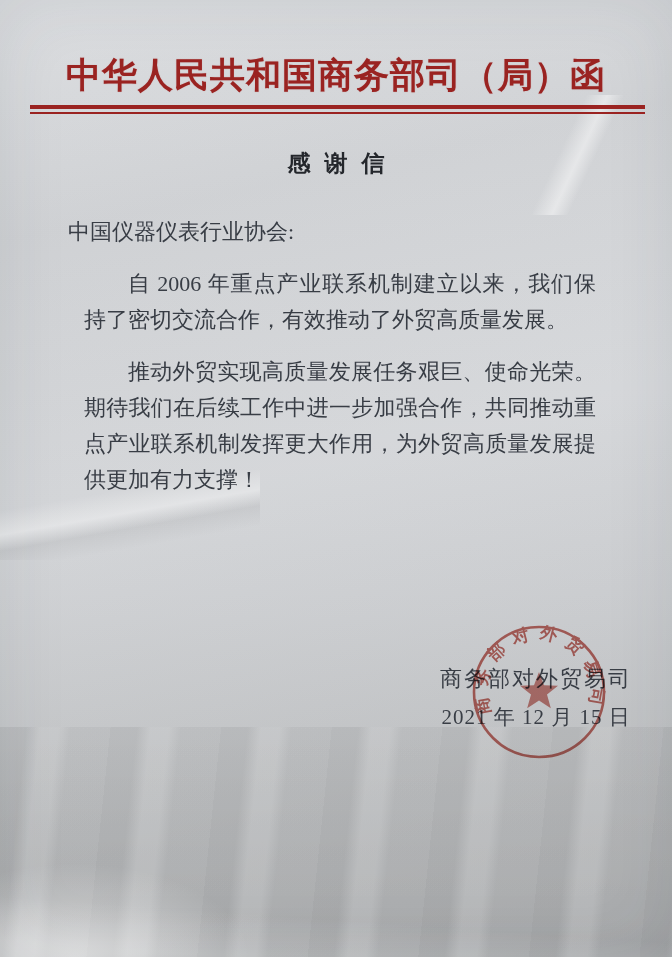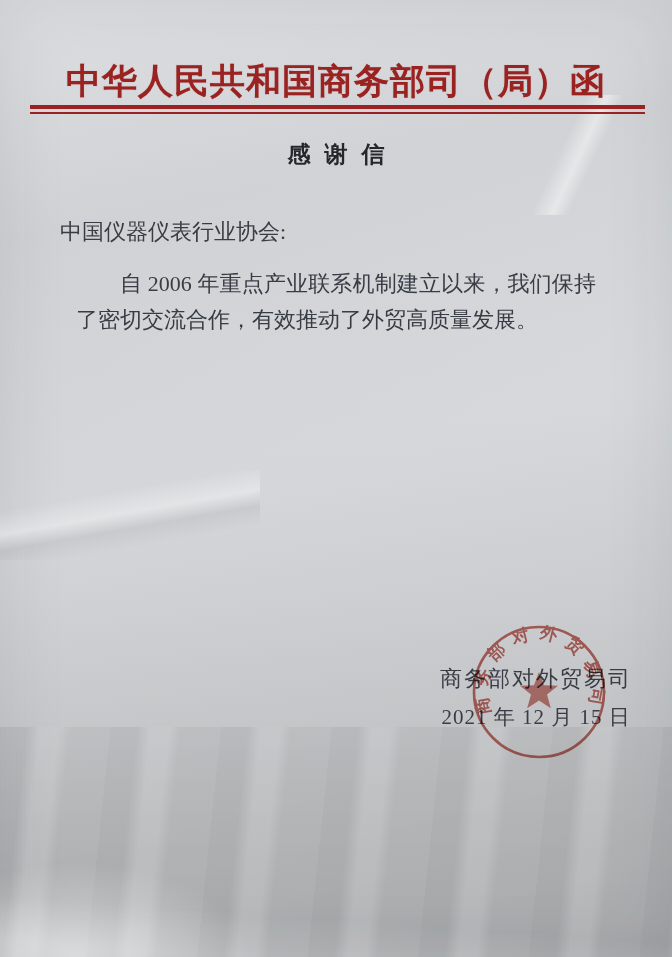--- a/index.html
+++ b/index.html
@@ -35,48 +35,48 @@
       linear-gradient(rgba(0,0,0,0.02), rgba(0,0,0,0.06));
   }
   .crease-bottom-left {
     left: 0; bottom: 0; width: 300px; height: 120px;
     background: radial-gradient(ellipse at 25% 100%, rgba(255,255,255,0.5) 0%, transparent 55%);
   }
 
   .letterhead-title {
     position: absolute;
     left: 0; right: 0; top: 52px;
-    margin: 6px;
+    margin: 0;
     text-align: center;
     font-size: 35px;
     font-weight: bold;
     letter-spacing: 1px;
     color: var(--header-red, #9a2321);
     text-shadow: 0 0 1px rgba(154,35,33,0.35);
   }
 
   .rule-wrap { position: absolute; left: 30px; right: 27px; top: 105px; }
   .rule-thick { height: 4px; background: var(--header-red, #9a2321); }
   .rule-thin  { height: 2px; margin-top: 3px; background: var(--header-red, #9a2321); }
 
   .subject {
     position: absolute;
     left: 0; right: 0; top: 139px;
-    margin: 0;
+    margin: 9px;
     text-align: center;
     font-size: 23px;
     font-weight: bold;
     letter-spacing: 14px;
     text-indent: 14px; 
     color: #24272c;
   }
 
   .body-block {
     position: absolute;
-    left: 60px; right: 60px; top: 214px;
+    left: 68px; right: 60px; top: 214px;
     color: #383d45;
     font-size: 22px;
     line-height: 36px;
     text-align: justify;
   }
   .salutation { margin: 0; }
   .para { margin: 16px; text-indent: 2em; }
 
   .sign-block {
     position: absolute;
@@ -119,20 +119,21 @@
   <div class="rule-wrap">
     <div class="rule-thick"></div>
     <div class="rule-thin"></div>
   </div>
 
   <h2 class="subject">感谢信</h2>
 
   <div class="body-block">
     <p class="salutation">中国仪器仪表行业协会:</p>
     <p class="para">自 2006 年重点产业联系机制建立以来，我们保持了密切交流合作，有效推动了外贸高质量发展。</p>
+    <p class="para">推动外贸实现高质量发展任务艰巨、使命光荣。期待我们在后续工作中进一步加强合作，共同推动重点产业联系机制发挥更大作用，为外贸高质量发展提供更加有力支撑！</p>
   </div>
 
   <div class="sign-block">
     <p class="signature">商务部对外贸易司</p>
     <p class="sign-date">2021 年 12 月 15 日</p>
   </div>
 
   <svg class="seal" viewBox="0 0 140 140" aria-hidden="true">
     <defs>
       <path id="sealArc" d="M 25 95 A 52 52 0 1 1 115 95" fill="none"></path>

